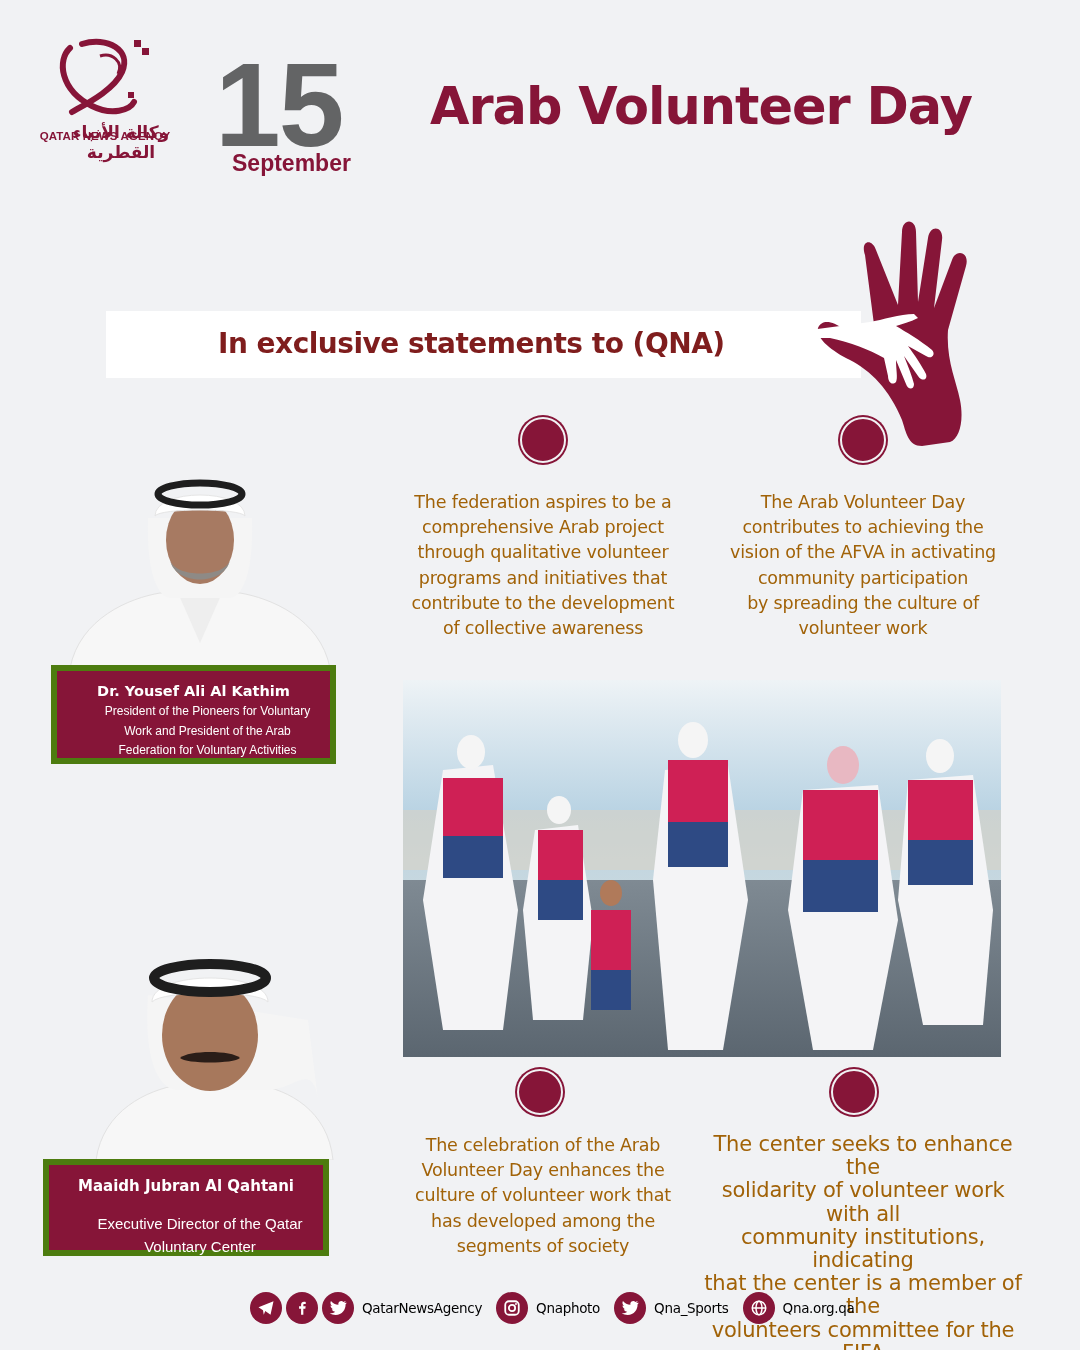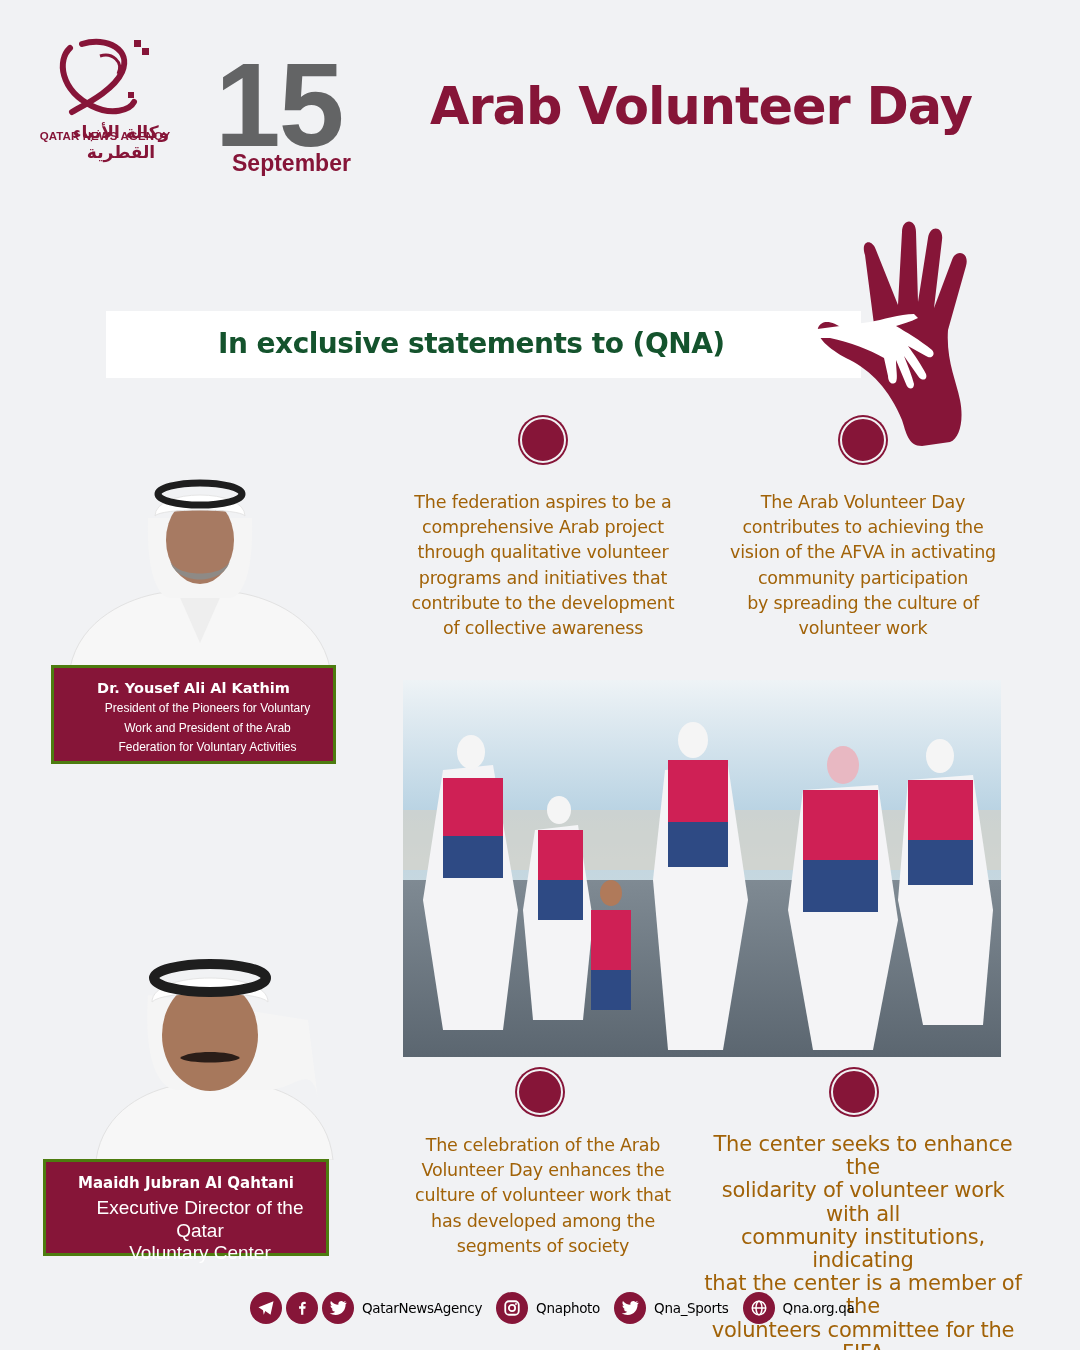--- a/index.html
+++ b/index.html
@@ -27,36 +27,36 @@
   #date-month { left: 232px; top: 150px; font-family: "Liberation Sans", sans-serif; font-weight: bold;
     font-size: 23px; color: #861538; }
 
   
   #title { left: 430px; top: 74px; font-family: "DejaVu Sans", sans-serif; font-weight: bold;
     font-size: 52px; line-height: 64px; color: #861538; letter-spacing: -1px; transform: scaleX(0.98); transform-origin: left; }
 
   
   #banner { left: 106px; top: 311px; width: 755px; height: 67px; background: #ffffff; }
   #banner-text { left: 218px; top: 325px; font-family: "DejaVu Sans", sans-serif; font-weight: bold;
-    font-size: 28px; line-height: 38px; color: #14532d; letter-spacing: -0.5px; }
+    font-size: 28px; line-height: 38px; color: #7f1d1d; letter-spacing: -0.5px; }
 
   
   #hand { left: 810px; top: 210px; width: 170px; height: 245px; }
 
   
   .bullet { width: 46px; height: 46px; border-radius: 50%; background: #861538;
     border: 2px solid #f1f2f4; box-shadow: 0 0 0 2px #861538; }
 
   
   .stmt { text-align: center; font-family: "DejaVu Sans", sans-serif; font-size: 17.5px; line-height: 25.2px;
     color: #a16207; white-space: pre-line; letter-spacing: -0.2px; }
 
   
   .portrait { overflow: hidden; }
-  .namecard { background: #861538; color: #ffffff; text-align: center; border: 3px solid #4d7c0f; }
+  .namecard { background: #861538; color: #ffffff; text-align: center; border: 6px solid #4d7c0f; }
   .namecard .name { font-weight: bold; font-family: "DejaVu Sans", sans-serif; }
   .namecard .role { white-space: pre-line; font-family: Liberation Sans, sans-serif; padding-left: 28px; }
 
   
   #photo { left: 403px; top: 680px; width: 598px; height: 377px; overflow: hidden; }
 
   
   #footer { left: 250px; top: 1290px; height: 36px; display: flex; align-items: center; }
   .soc { width: 32px; height: 32px; border-radius: 50%; background: #861538; display: flex;
     align-items: center; justify-content: center; margin-right: 4px; }
@@ -160,21 +160,21 @@
     <path d="M8 220 C15 170, 60 150, 90 145 L170 145 C200 150, 240 170, 245 220 Z" fill="#f7f7f7" stroke="#e2e2e2"></path>
     <path d="M60 55 C55 130, 75 150, 90 150 L180 150 C205 150, 225 120, 230 160 L220 80 Z" fill="#f5f5f5"></path>
     <ellipse cx="122" cy="95" rx="48" ry="56" fill="#a7785c"></ellipse>
     <path d="M92 118 C100 110, 144 110, 152 118 C146 124, 98 124, 92 118 Z" fill="#2a1d18"></path>
     <path d="M64 62 C64 30, 180 30, 180 62 C170 50, 74 50, 64 62 Z" fill="#ffffff" stroke="#e5e5e5"></path>
     <ellipse cx="122" cy="38" rx="56" ry="14" fill="none" stroke="#1e1e1e" stroke-width="10"></ellipse>
   </svg>
 </div>
 <div class="abs namecard" style="left:43px; top:1159px; width:286px; height:97px; padding-top:10px;">
   <div class="name" style="font-size:15px; line-height:22px;">Maaidh Jubran Al Qahtani</div>
-  <div class="role" style="font-size:19px; line-height:22.5px; margin-top:3px;">Executive Director of the Qatar
+  <div class="role" style="font-size:15px; line-height:22.5px; margin-top:16px;">Executive Director of the Qatar
 Voluntary Center</div>
 </div>
 
 <div id="photo" class="abs">
   <svg width="598" height="377" viewBox="0 0 598 377">
     <defs>
       <linearGradient id="sky" x1="0" y1="0" x2="0" y2="1">
         <stop offset="0" stop-color="#eef3f6"></stop>
         <stop offset="0.35" stop-color="#b9d3e3"></stop>
         <stop offset="0.6" stop-color="#cbd9de"></stop>

